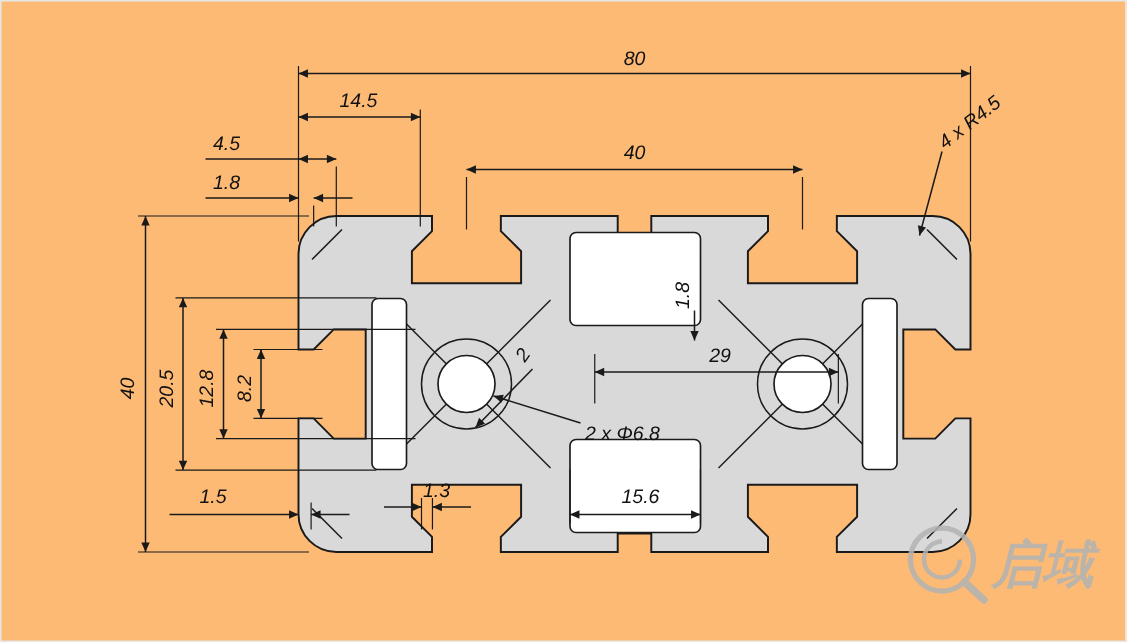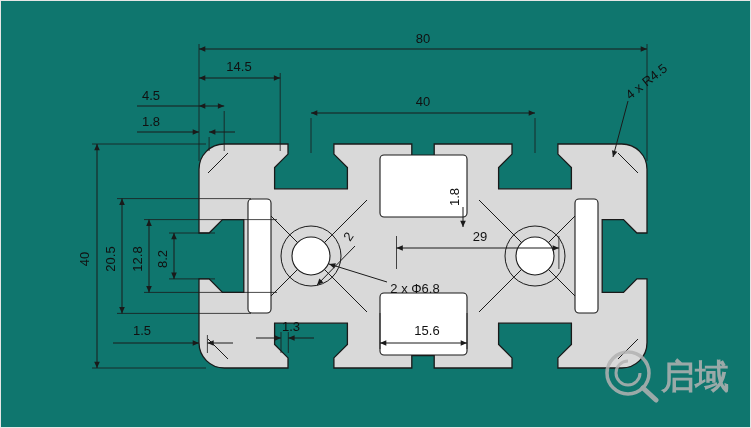--- a/index.html
+++ b/index.html
@@ -1,23 +1,24 @@
 <!DOCTYPE html>
 <html><head>
 <meta charset="utf-8">
 <style>
   html,body{margin:0;padding:0;background:#ffffff;}
   .canvas{
     position:relative;
     width:751px;height:428px;
-    background:#0f766e;
+    background:#fdba74;
     border:1px solid #e6e6e6;
     box-sizing:border-box;
     font-family:"Liberation Sans",sans-serif;
     overflow:hidden;
+    font-style:italic;
   }
   svg{display:block;}
   .profile{stroke:#1a1a1a;stroke-width:1.3;}
   .inner{fill:#ffffff;stroke:#1a1a1a;stroke-width:1.1;}
   .detail{stroke:#1a1a1a;stroke-width:1;fill:none;}
   .dim-line{stroke:#1a1a1a;stroke-width:1;fill:none;}
   .ext-line{stroke:#1a1a1a;stroke-width:0.8;fill:none;}
   .dim-text{font-family:"Liberation Sans",sans-serif;font-size:13px;fill:#111111;text-anchor:middle;}
   .wm-stroke{stroke:#b3b3b3;fill:none;}
   .wm-text{font-family:"Liberation Sans","DejaVu Sans",sans-serif;font-size:34px;font-weight:bold;fill:#b3b3b3;}

